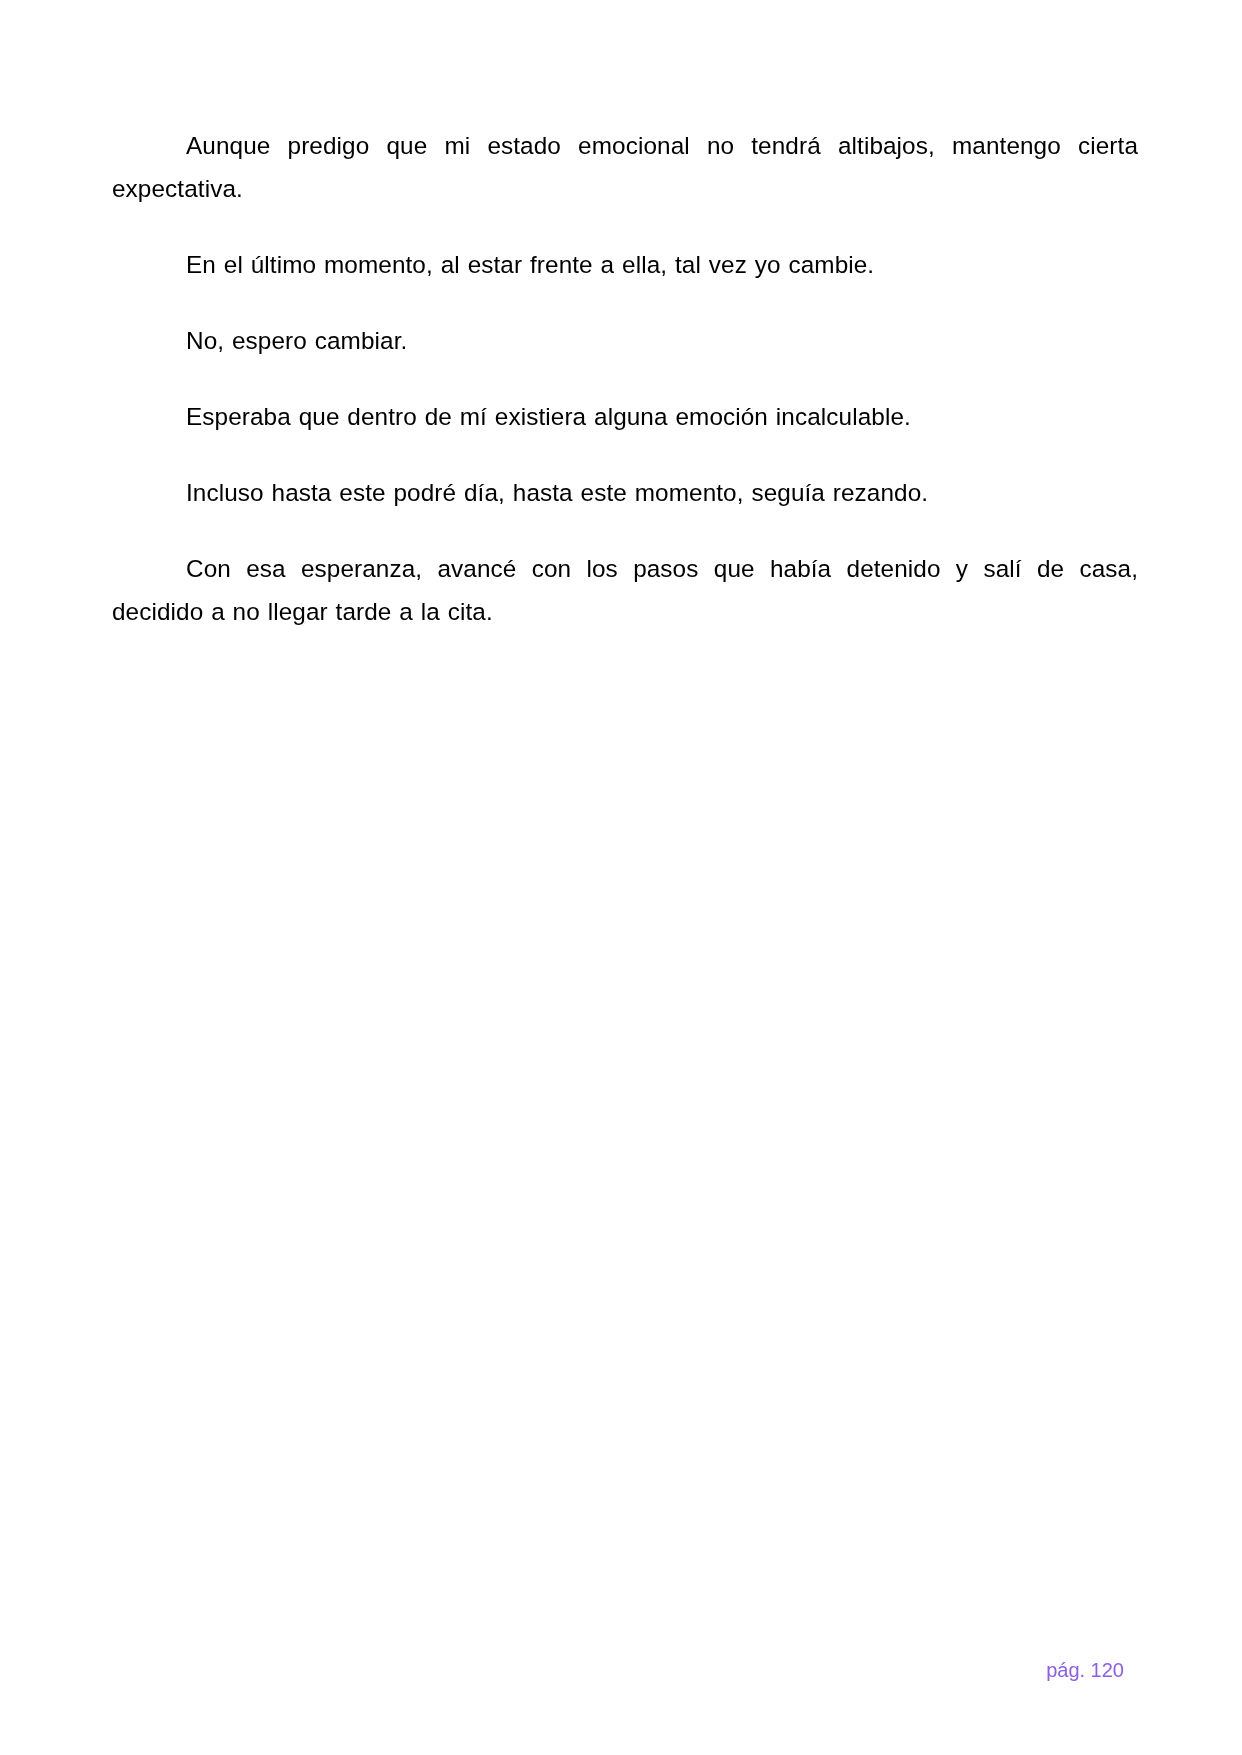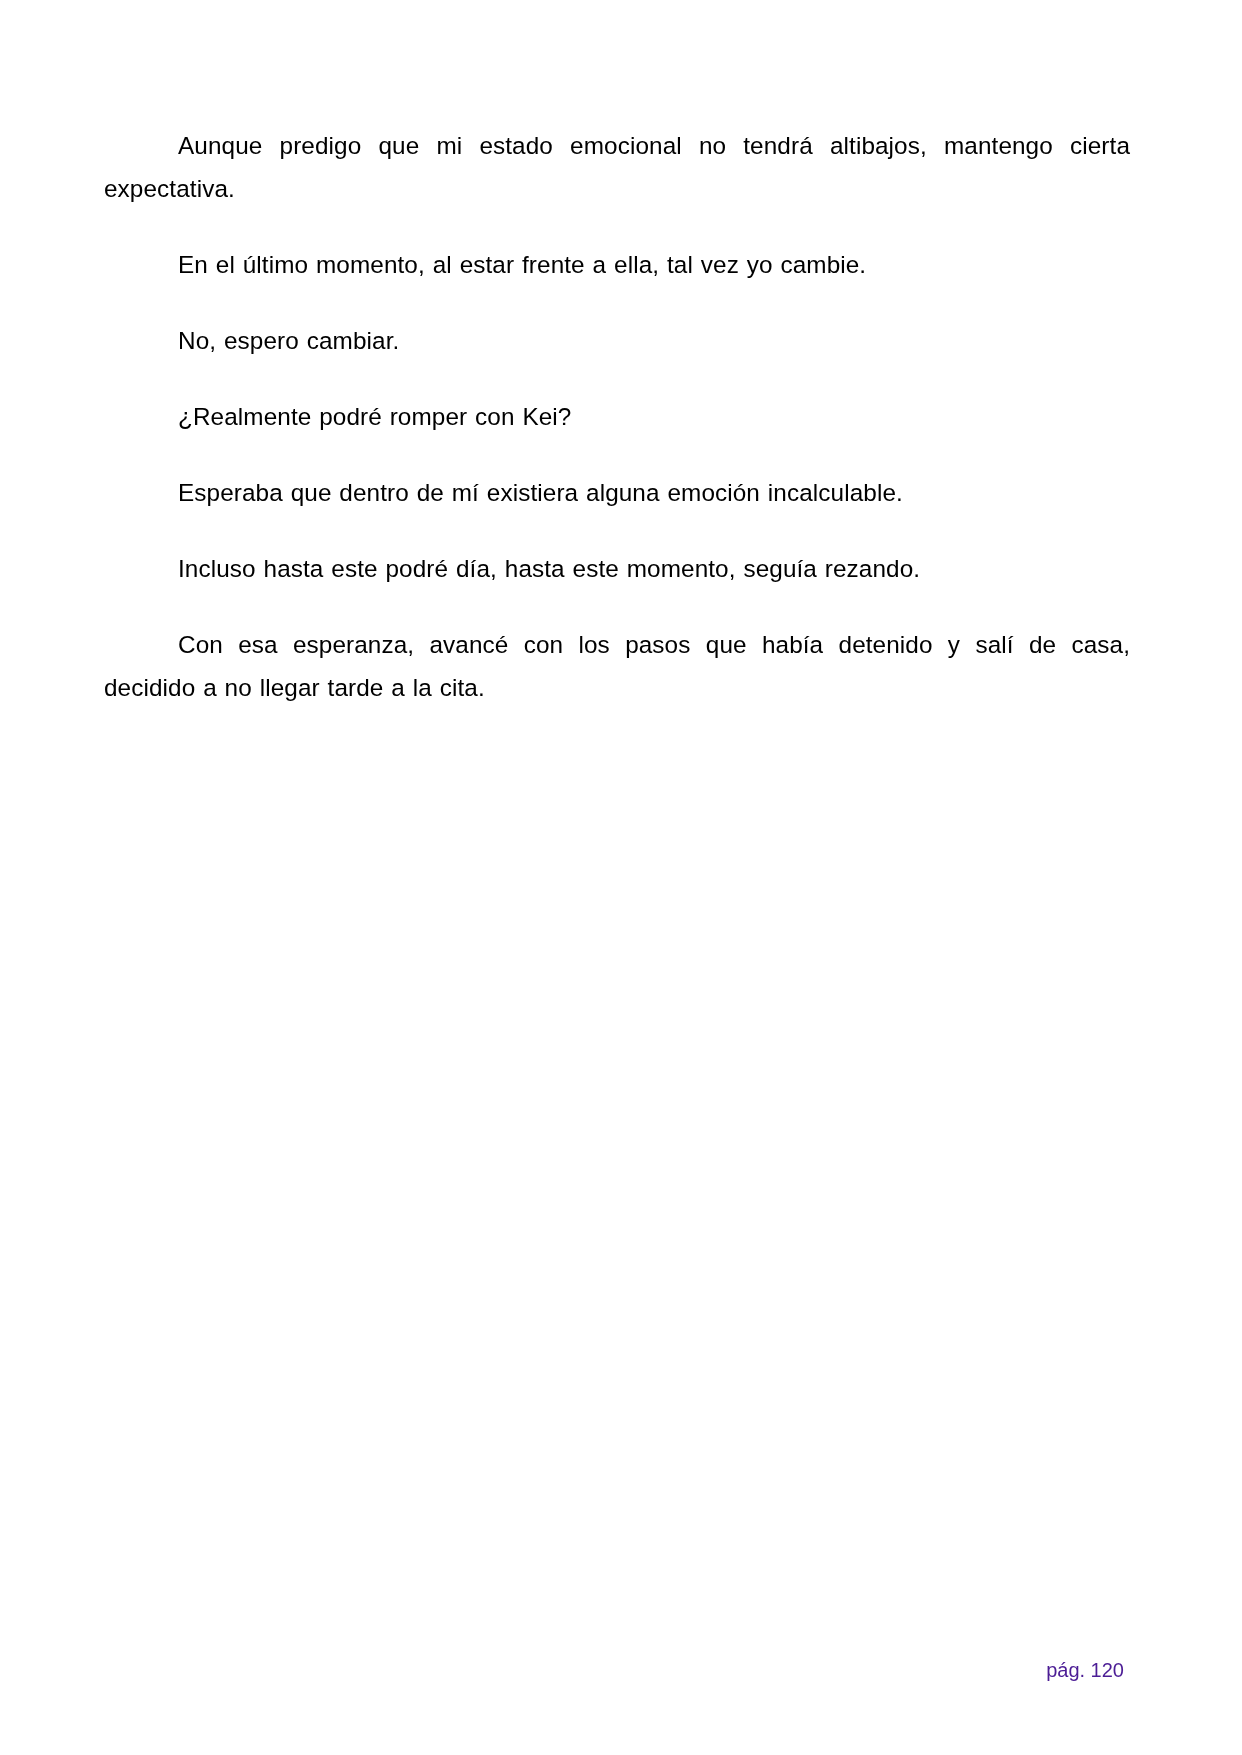--- a/index.html
+++ b/index.html
@@ -15,21 +15,21 @@
   }
   .page {
     position: absolute;
     left: 0;
     top: 0;
     width: 1242px;
     height: 1755px;
   }
   .content {
     position: absolute;
-    left: 104px;
+    left: 112px;
     top: 124px;
     width: 1026px;
   }
   .para {
     margin: 0 0 33px 0;
     font-size: 24.3px;
     line-height: 43px;
     text-indent: 74px;
     text-align: justify;
     text-justify: inter-word;
@@ -46,19 +46,18 @@
 </style>
 </head>
 <body style="background: rgb(255, 255, 255); color: rgb(0, 0, 0);">
 
 <div class="page">
   <div class="content">
 
   <p class="para">Aunque predigo que mi estado emocional no tendrá altibajos, mantengo cierta expectativa.</p>
       <p class="para">En el último momento, al estar frente a ella, tal vez yo cambie.</p>
       <p class="para">No, espero cambiar.</p>
-      <p class="para">¿Realmente podré romper con Kei?</p>
       <p class="para">Esperaba que dentro de mí existiera alguna emoción incalculable.</p>
       <p class="para">Incluso hasta este podré día, hasta este momento, seguía rezando.</p>
       <p class="para">Con esa esperanza, avancé con los pasos que había detenido y salí de casa, decidido a no llegar tarde a la cita.</p>
     </div>
-  <div class="footer" style="color: #4c1d95;">pág. 120</div>
+  <div class="footer" style="color: #8b5cf6;">pág. 120</div>
 </div>
 
 </body></html>

